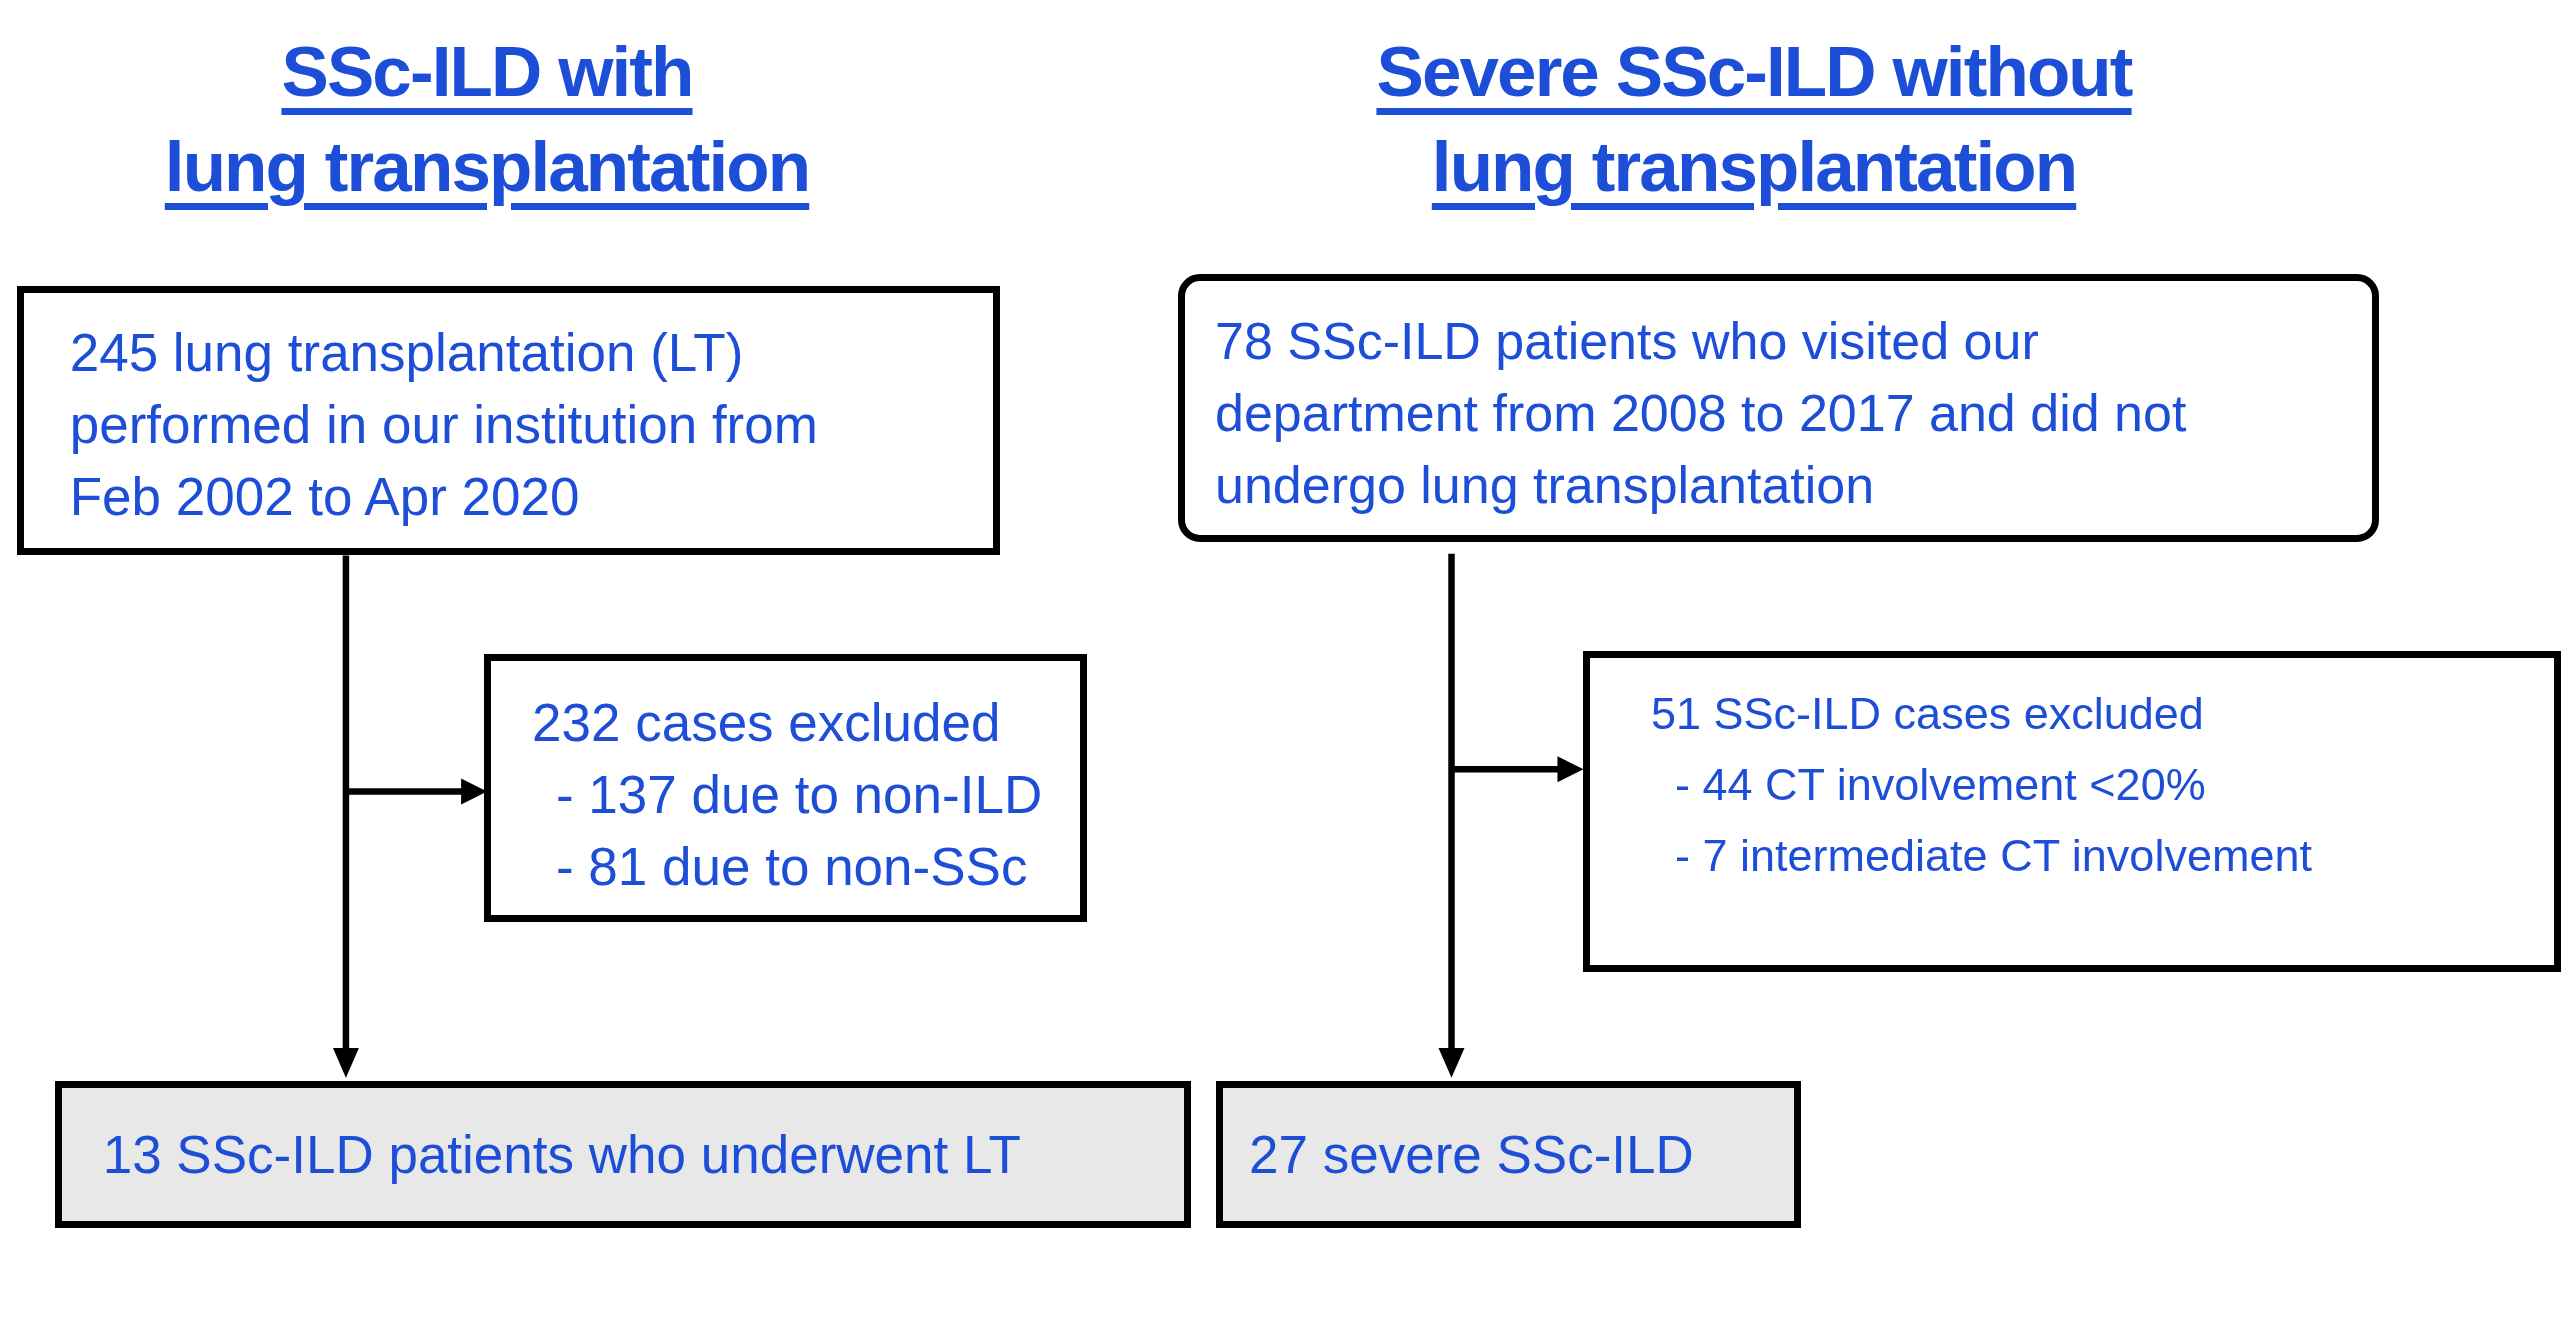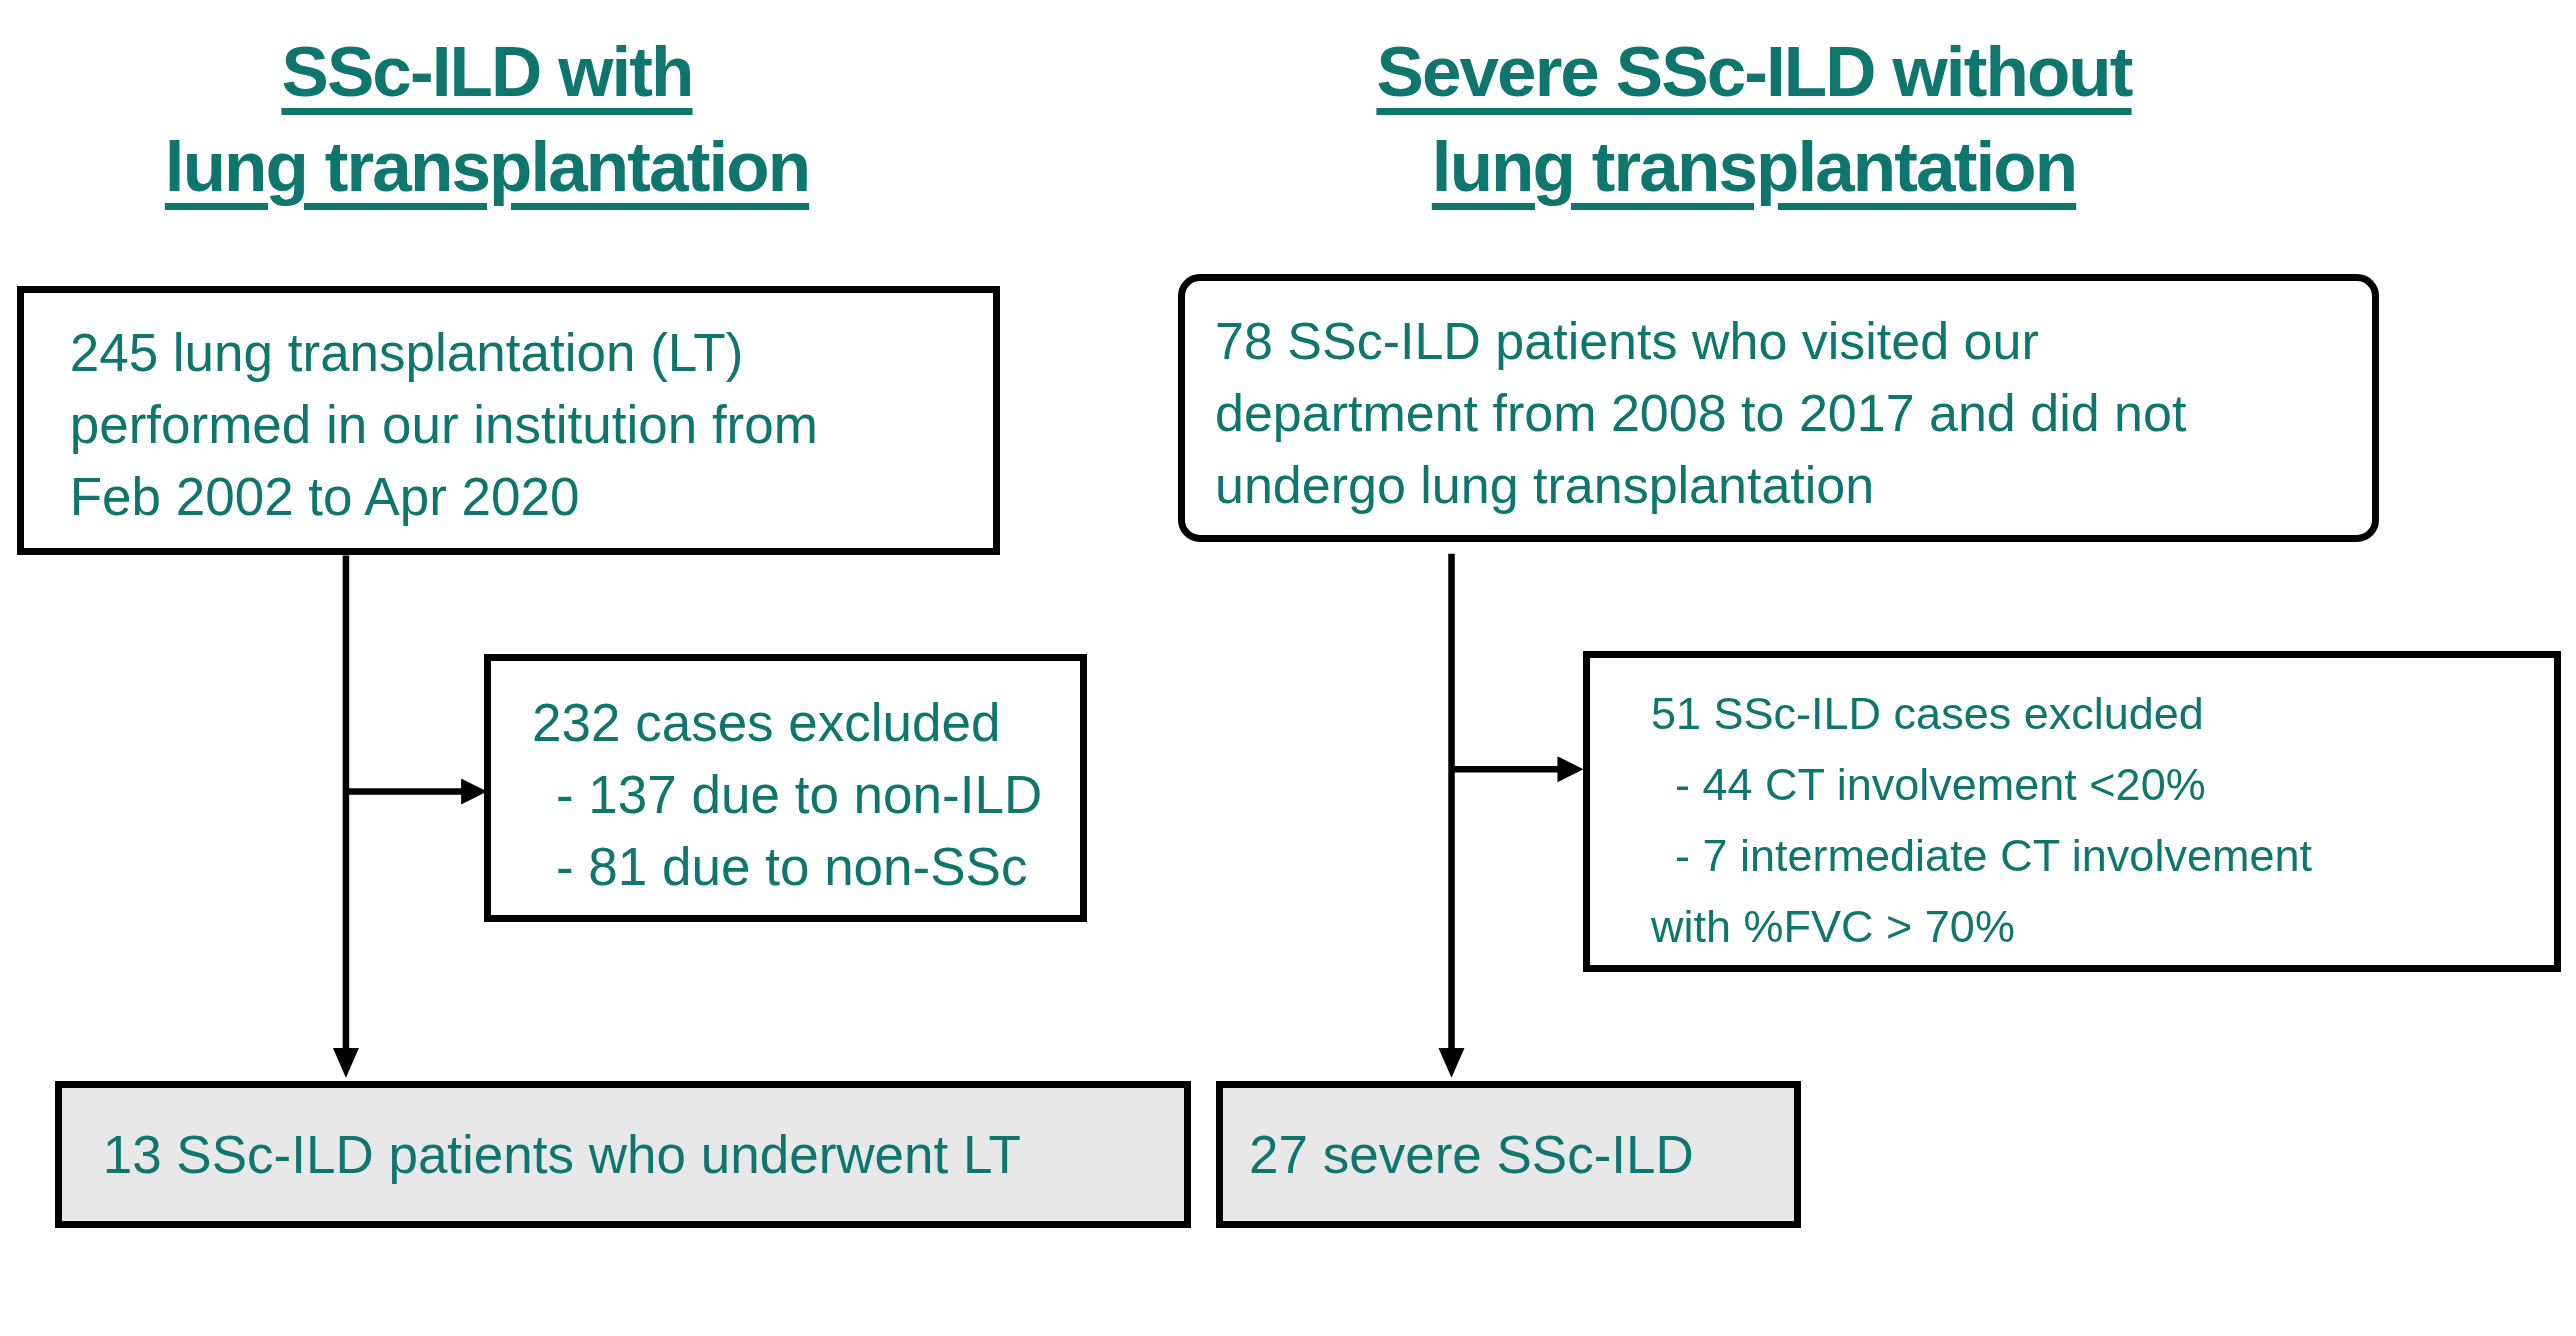--- a/index.html
+++ b/index.html
@@ -1,20 +1,20 @@
 <!DOCTYPE html>
 <html style="--result-fill: #e8e8e8;font-size:15px"><head>
 <meta charset="utf-8">
 <style>
   html,body{margin:0;padding:0;background:#ffffff;}
   .canvas{
     position:relative;
     width:2576px;height:1336px;
     background:#ffffff;
-    color:#0f766e;
+    color:#1d4ed8;
     font-family:"Liberation Sans","DejaVu Sans",sans-serif;
     overflow:hidden;
   }
   .connectors{position:absolute;left:0;top:0;width:2576px;height:1336px;pointer-events:none;}
   .connectors line{stroke:#000000;stroke-width:7px;}
   .connectors polygon{fill:#000000;}
 
   .title{
     position:absolute;
     text-align:center;
@@ -106,21 +106,20 @@
   <div class="box" id="box-r1">
     <div>78 SSc-ILD patients who visited our</div>
     <div>department from 2008 to 2017 and did not</div>
     <div>undergo lung transplantation</div>
   </div>
 
   <div class="box" id="box-r2">
     <div>51 SSc-ILD cases excluded</div>
     <div class="indent">- 44 CT involvement &lt;20%</div>
     <div class="indent">- 7 intermediate CT involvement</div>
-    <div>with %FVC &gt; 70%</div>
   </div>
 
   <div class="box result" id="box-r3">
     <span>27 severe SSc-ILD</span>
   </div>
 
 </div>
 
 
 </body></html>

